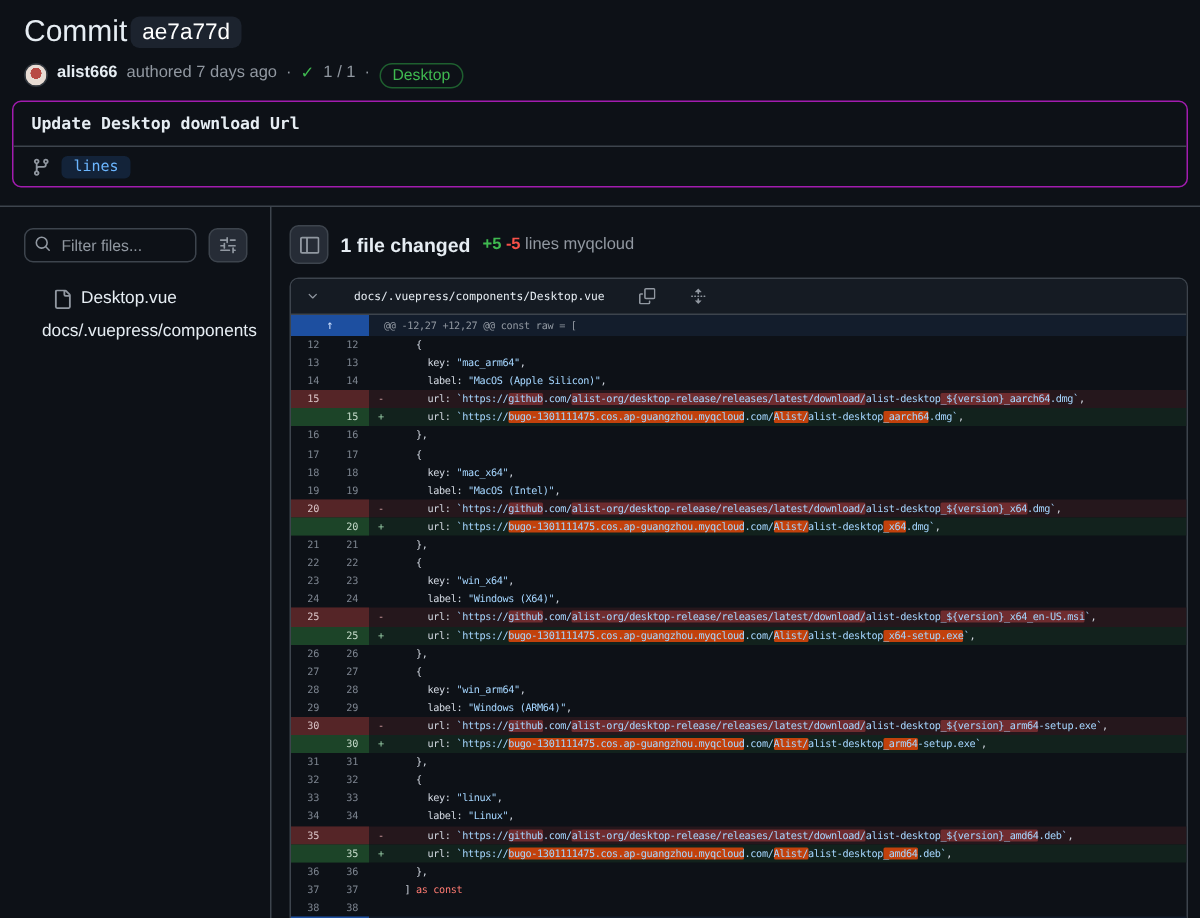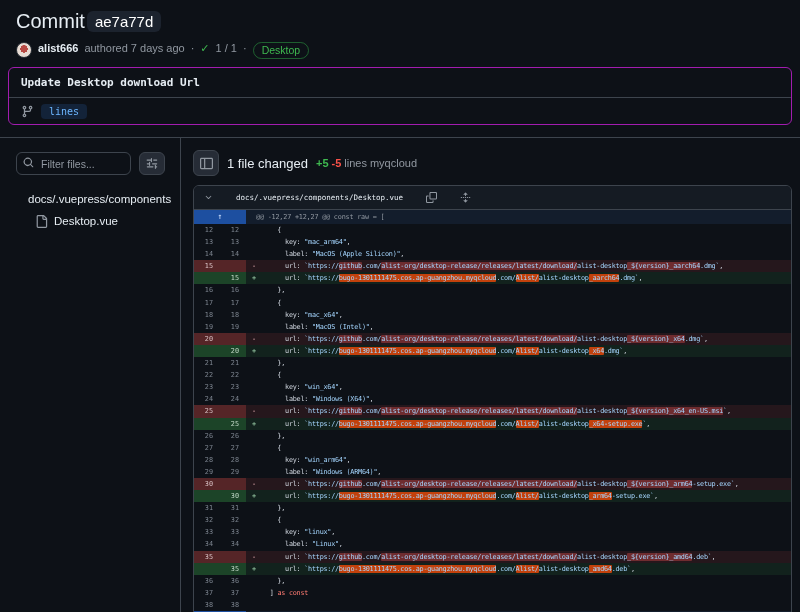--- a/index.html
+++ b/index.html
@@ -42,21 +42,21 @@
   .filter-input-wrap svg { position:absolute; left:7px; top:5px; }
   .filter-settings-btn { width:26px; height:23px; background:#262c36; border:1px solid #3d444d; border-radius:6px; display:flex; align-items:center; justify-content:center; cursor:pointer; }
   .tree { margin-top:13px; }
   .tree-row { display:flex; align-items:center; gap:6px; height:22px; font-size:11.5px; color:#e6edf3; cursor:pointer; }
   .tree-row.file { padding-left:19px; }
 
   
   .main { flex:1; padding:12px 8px 0 12px; min-width:0; }
   .files-header { display:flex; align-items:center; gap:8px; }
   .tree-toggle-btn { width:26px; height:26px; background:#262c36; border:1px solid #3d444d; border-radius:6px; display:flex; align-items:center; justify-content:center; cursor:pointer; flex:none; }
-  .files-changed { font-size:13px; font-weight:400; color:#e6edf3; }
+  .files-changed { font-size:13px; font-weight:700; color:#e6edf3; }
   .adds { color:#3fb950; font-size:11px; font-weight:700; }
   .dels { color:#f85149; font-size:11px; font-weight:700; }
   .lines-changed { color:#9198a1; font-size:11px; }
 
   .diff-card { margin-top:9px; border:1px solid #3d444d; border-radius:6px; overflow:hidden; background:#0d1117; }
   .file-header { height:24px; background:#151b23; border-bottom:1px solid #3d444d; display:flex; align-items:center; gap:23px; padding:0 10px; }
   .file-path { font-family:"DejaVu Sans Mono", monospace; font-size:7.5px; color:#e6edf3; letter-spacing:0; }
   .icon-btn { display:flex; align-items:center; justify-content:center; cursor:pointer; background:none; border:none; padding:0; }
 
   
@@ -128,34 +128,34 @@
           </svg>
         <input class="filter-input" type="text" placeholder="Filter files..." style="">
       </span>
       <span class="filter-settings-btn">
         <svg width="12" height="12" viewBox="0 0 16 16" fill="#9198a1">
             <path d="M15 2.75a.75.75 0 0 1-.75.75h-4a.75.75 0 0 1 0-1.5h4a.75.75 0 0 1 .75.75Zm-8.5.75v1.25a.75.75 0 0 0 1.5 0v-4a.75.75 0 0 0-1.5 0V2h-5a.75.75 0 0 0 0 1.5h5ZM1.75 12.5h7.5a.75.75 0 0 0 0-1.5h-7.5a.75.75 0 0 0 0 1.5Zm12.5-1.5h-1v-1.25a.75.75 0 0 0-1.5 0v4a.75.75 0 0 0 1.5 0V12.5h1a.75.75 0 0 0 0-1.5ZM8 7.75A.75.75 0 0 1 8.75 7h5.5a.75.75 0 0 1 0 1.5h-5.5A.75.75 0 0 1 8 7.75Zm-6.25.75H4v1.25a.75.75 0 0 0 1.5 0v-4a.75.75 0 0 0-1.5 0V7H1.75a.75.75 0 0 0 0 1.5Z"></path>
           </svg>
       </span>
     </div>
     <div class="tree">
+      <div class="tree-row file">
+        <svg width="13" height="13" viewBox="0 0 16 16" fill="#9198a1">
+            <path d="M2 1.75C2 .784 2.784 0 3.75 0h6.586c.464 0 .909.184 1.237.513l2.914 2.914c.329.328.513.773.513 1.237v9.586A1.75 1.75 0 0 1 13.25 16h-9.5A1.75 1.75 0 0 1 2 14.25Zm1.75-.25a.25.25 0 0 0-.25.25v12.5c0 .138.112.25.25.25h9.5a.25.25 0 0 0 .25-.25V6h-2.75A1.75 1.75 0 0 1 9 4.25V1.5Zm6.75.062V4.25c0 .138.112.25.25.25h2.688l-.011-.013-2.914-2.914-.013-.011Z"></path>
+          </svg>
+        <span>Desktop.vue</span>
+      </div>
       <div class="tree-row">
         <svg width="9" height="9" viewBox="0 0 16 16" fill="#9198a1">
             <path d="M12.78 5.22a.749.749 0 0 1 0 1.06l-4.25 4.25a.749.749 0 0 1-1.06 0L3.22 6.28a.749.749 0 1 1 1.06-1.06L8 8.939l3.72-3.719a.749.749 0 0 1 1.06 0Z"></path>
           </svg>
         <svg width="13" height="13" viewBox="0 0 16 16" fill="#9198a1">
             <path d="M1.75 1A1.75 1.75 0 0 0 0 2.75v10.5C0 14.216.784 15 1.75 15h12.5A1.75 1.75 0 0 0 16 13.25v-8.5A1.75 1.75 0 0 0 14.25 3H7.5a.25.25 0 0 1-.2-.1l-.9-1.2C6.07 1.26 5.55 1 5 1H1.75Z"></path>
           </svg>
         <span>docs/.vuepress/components</span>
-      </div>
-      <div class="tree-row file">
-        <svg width="13" height="13" viewBox="0 0 16 16" fill="#9198a1">
-            <path d="M2 1.75C2 .784 2.784 0 3.75 0h6.586c.464 0 .909.184 1.237.513l2.914 2.914c.329.328.513.773.513 1.237v9.586A1.75 1.75 0 0 1 13.25 16h-9.5A1.75 1.75 0 0 1 2 14.25Zm1.75-.25a.25.25 0 0 0-.25.25v12.5c0 .138.112.25.25.25h9.5a.25.25 0 0 0 .25-.25V6h-2.75A1.75 1.75 0 0 1 9 4.25V1.5Zm6.75.062V4.25c0 .138.112.25.25.25h2.688l-.011-.013-2.914-2.914-.013-.011Z"></path>
-          </svg>
-        <span>Desktop.vue</span>
       </div>
     </div>
   </div>
 
   <div class="main">
     <div class="files-header">
       <span class="tree-toggle-btn">
         <svg width="13" height="13" viewBox="0 0 16 16" fill="#9198a1">
             <path d="M0 2.75C0 1.784.784 1 1.75 1h12.5c.966 0 1.75.784 1.75 1.75v10.5A1.75 1.75 0 0 1 14.25 15H1.75A1.75 1.75 0 0 1 0 13.25Zm6.5 10.75h7.75a.25.25 0 0 0 .25-.25V2.75a.25.25 0 0 0-.25-.25H6.5ZM5 2.5H1.75a.25.25 0 0 0-.25.25v10.5c0 .138.112.25.25.25H5Z"></path>
           </svg>

